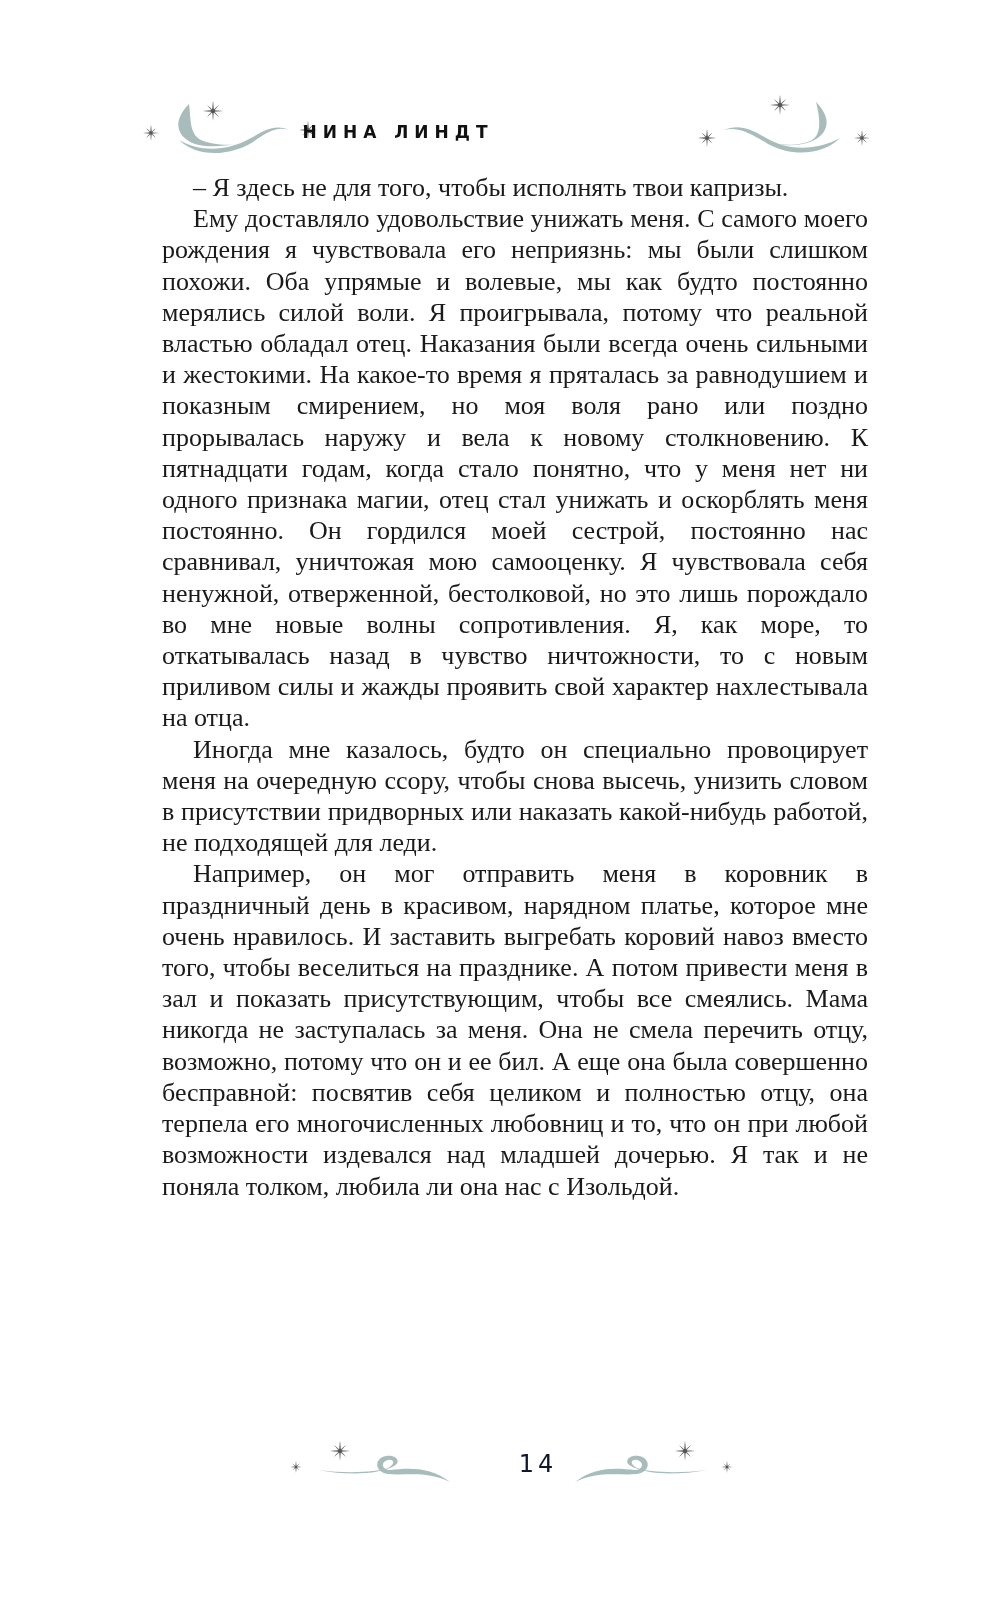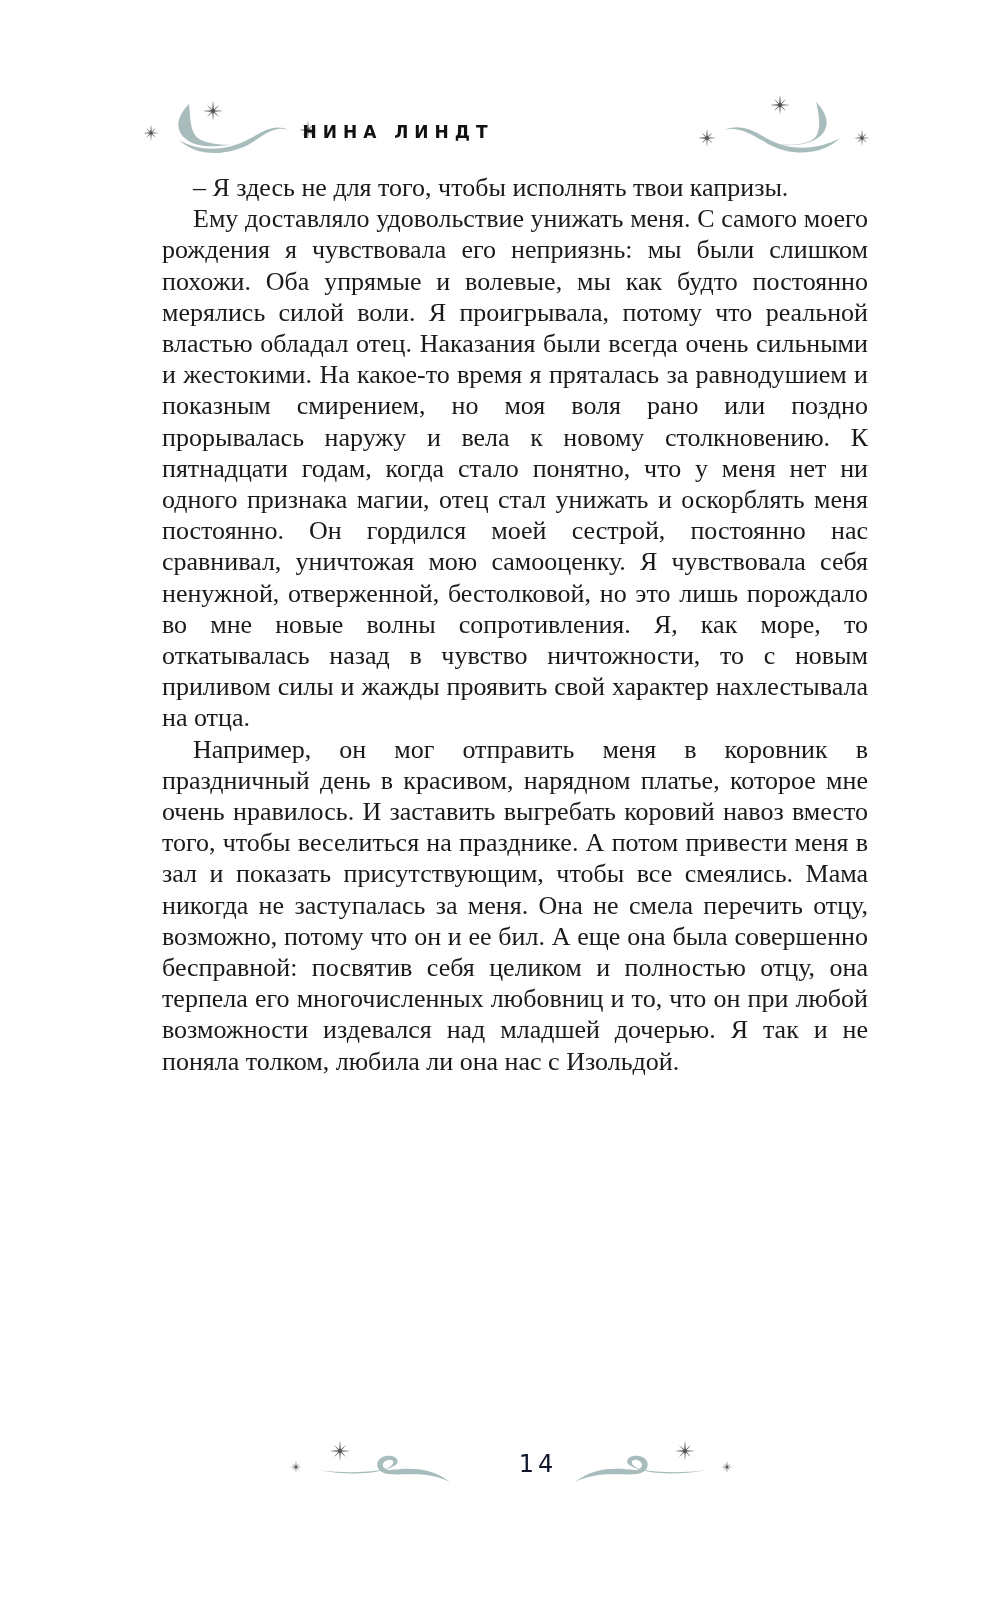--- a/index.html
+++ b/index.html
@@ -80,20 +80,21 @@
         </svg>
       <path d="M126,10 C142,26 140,42 120,50 C108,54 96,54 88,52 C100,54 116,52 122,48 C132,42 130,26 126,10 Z" fill="#a9bcbc"></path>
       <path d="M150,46 C134,62 104,66 78,52 C62,42 48,34 34,38 C48,32 60,36 76,46 C100,60 128,58 150,46 Z" fill="#a9bcbc"></path>
     </svg>
   </div>
 </div>
 
 <div class="body-text">
   <p class="first">– Я здесь не для того, чтобы исполнять твои капризы.</p>
   <p>Ему доставляло удовольствие унижать меня. С самого моего рождения я чувствовала его неприязнь: мы были слишком похожи. Оба упрямые и волевые, мы как будто постоянно мерялись силой воли. Я проигрывала, потому что реальной властью обладал отец. Наказания были всегда очень сильными и жестокими. На какое-то время я пряталась за равнодушием и показным смирением, но моя воля рано или поздно прорывалась наружу и вела к новому столкновению. К пятнадцати годам, когда стало понятно, что у меня нет ни одного признака магии, отец стал унижать и оскорблять меня постоянно. Он гордился моей сестрой, постоянно нас сравнивал, уничтожая мою самооценку. Я чувствовала себя ненужной, отверженной, бестолковой, но это лишь порождало во мне новые волны сопротивления. Я, как море, то откатывалась назад в чувство ничтожности, то с новым приливом силы и жажды проявить свой характер нахлестывала на отца.</p>
+  <p>Иногда мне казалось, будто он специально провоцирует меня на очередную ссору, чтобы снова высечь, унизить словом в присутствии придворных или наказать какой-нибудь работой, не подходящей для леди.</p>
   <p>Например, он мог отправить меня в коровник в праздничный день в красивом, нарядном платье, которое мне очень нравилось. И заставить выгребать коровий навоз вместо того, чтобы веселиться на празднике. А потом привести меня в зал и показать присутствующим, чтобы все смеялись. Мама никогда не заступалась за меня. Она не смела перечить отцу, возможно, потому что он и ее бил. А еще она была совершенно бесправной: посвятив себя целиком и полностью отцу, она терпела его многочисленных любовниц и то, что он при любой возможности издевался над младшей дочерью. Я так и не поняла толком, любила ли она нас с Изольдой.</p>
 </div>
 
 <div class="footer">
   <div class="orn" style="left:290px; top:0px;">
     <svg width="180" height="50" viewBox="0 0 180 50">
       <svg x="0" y="20" width="12" height="14">
           <use href="#star"></use>
         </svg>
       <svg x="40" y="0" width="20" height="22">

